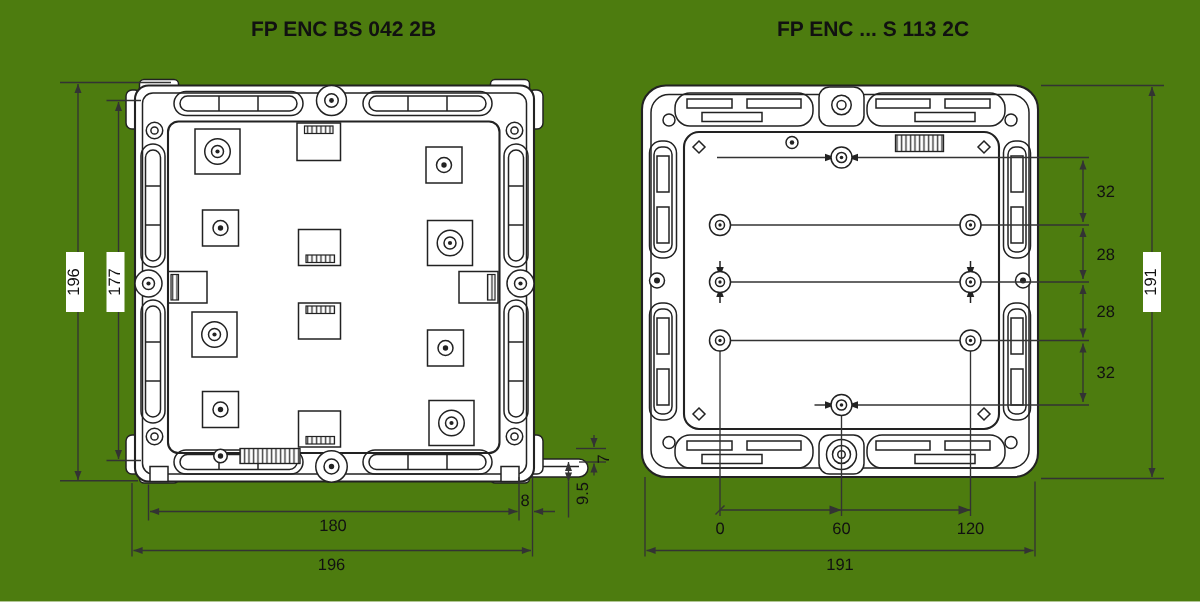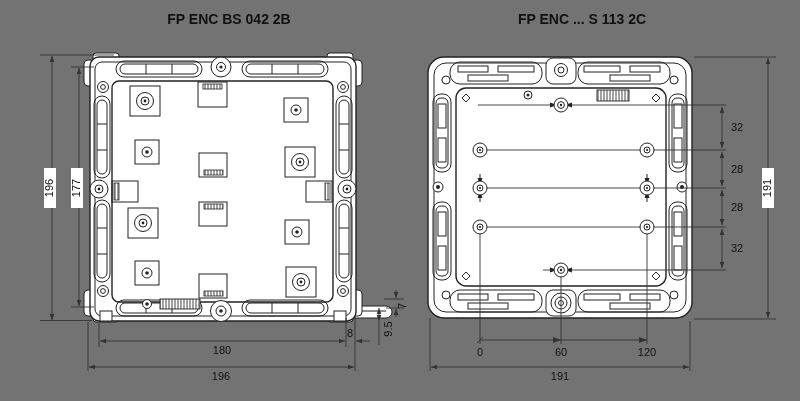--- a/index.html
+++ b/index.html
@@ -1,16 +1,16 @@
 <!DOCTYPE html>
 <html><head>
 <meta charset="utf-8">
 <style>
   html,body{margin:0;padding:0;background:#fff;}
-  .canvas{position:relative;width:800px;height:401px;background:#737373;overflow:hidden;
+  .canvas{position:relative;width:800px;height:401px;background:#4d7c0f;overflow:hidden;
           font-family:"Liberation Sans",sans-serif;}
   svg{display:block;}
   .s  {stroke:#222;stroke-width:1.4;fill:none;}
   .s2 {stroke:#222;stroke-width:1;fill:none;}
   .sw {stroke:#222;stroke-width:1.4;fill:#fff;}
   .sw2{stroke:#222;stroke-width:1;fill:#fff;}
   .d  {stroke:#333;stroke-width:0.9;fill:none;}
   .fdot{fill:#222;stroke:none;}
   .wing{fill:#222;stroke:none;}
   text.dt{font-size:11px;fill:#111;font-family:"Liberation Sans",sans-serif;}

